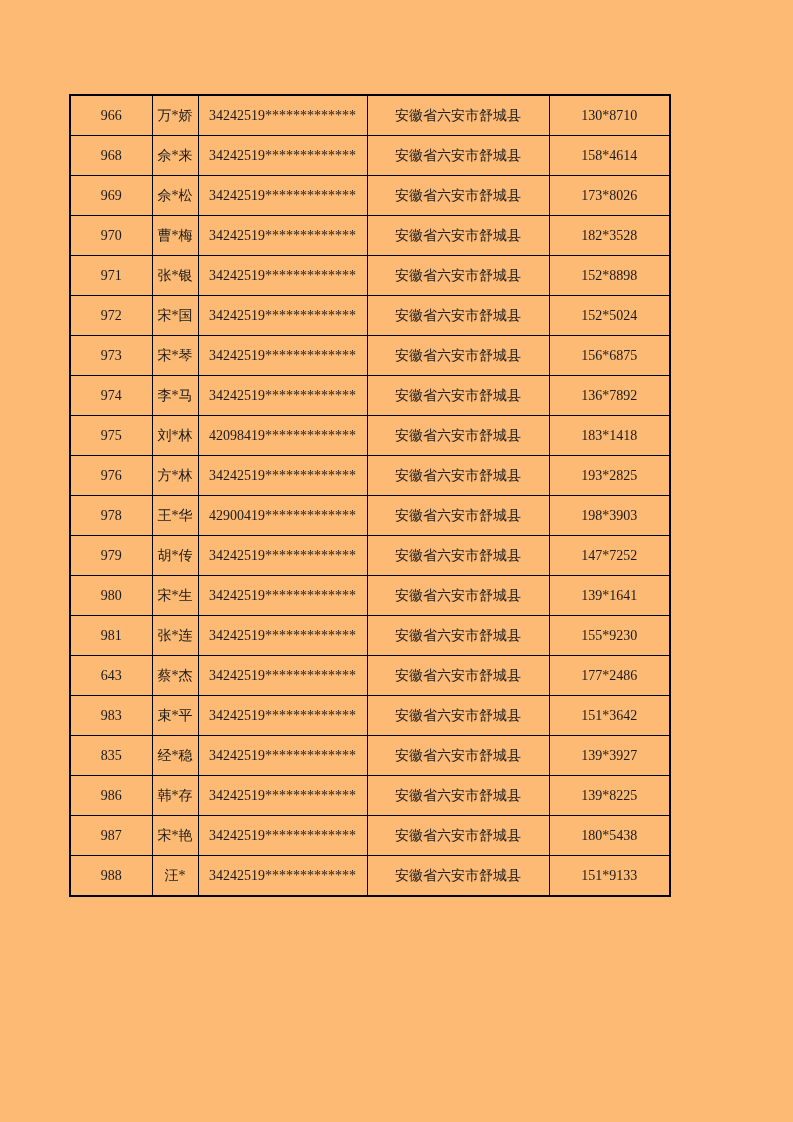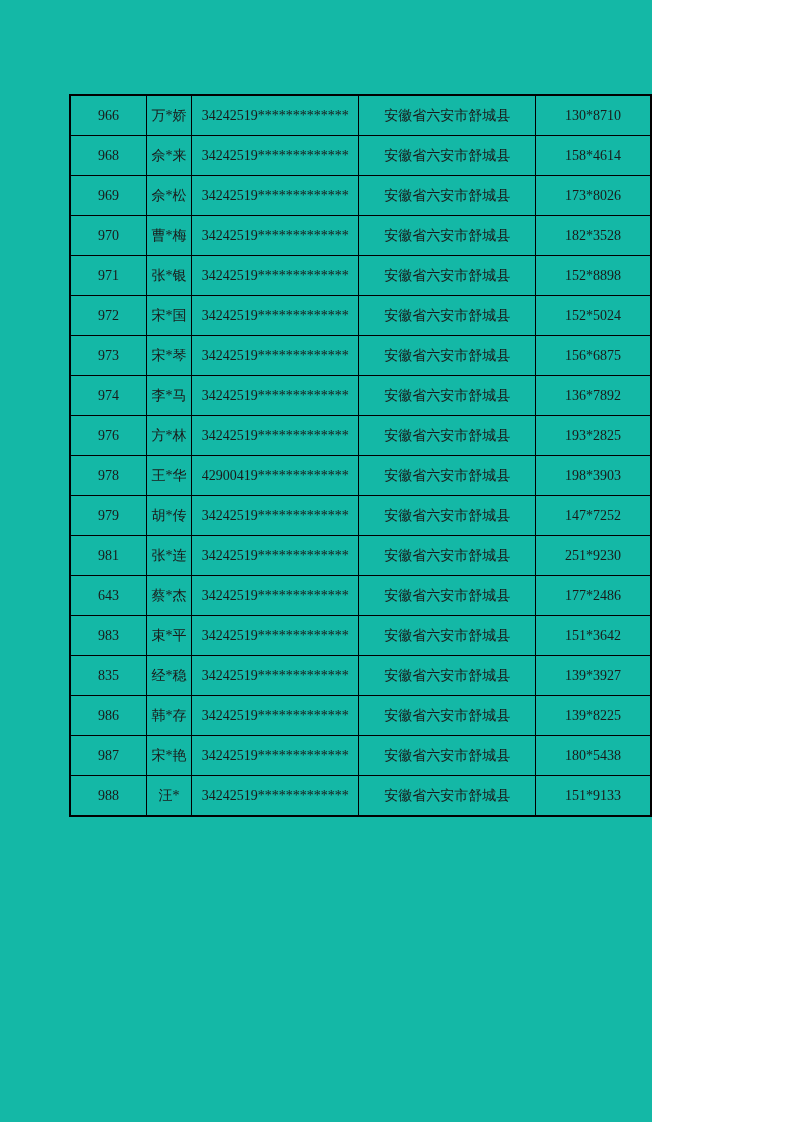--- a/index.html
+++ b/index.html
@@ -2,23 +2,23 @@
 <html><head>
 <meta charset="utf-8">
 <style>
   html, body {
     margin: 0;
     padding: 0;
     background: #ffffff;
   }
   .page {
     position: relative;
-    width: 652px;
+    width: 793px;
     height: 1122px;
-    background: #14b8a6;
+    background: #fdba74;
     font-family: "Liberation Serif", "DejaVu Serif", serif;
     color: #1a1a1a;
     overflow: hidden;
   }
   table.roster {
     position: absolute;
     left: 69px;
     top: 94px;
     border-collapse: collapse;
     border: 2px solid #000000;
@@ -104,20 +104,27 @@
           <td>156*6875</td>
         </tr>
         <tr>
           <td>974</td>
           <td>李*马</td>
           <td>34242519*************</td>
           <td>安徽省六安市舒城县</td>
           <td>136*7892</td>
         </tr>
         <tr>
+          <td>975</td>
+          <td>刘*林</td>
+          <td>42098419*************</td>
+          <td>安徽省六安市舒城县</td>
+          <td>183*1418</td>
+        </tr>
+        <tr>
           <td>976</td>
           <td>方*林</td>
           <td>34242519*************</td>
           <td>安徽省六安市舒城县</td>
           <td>193*2825</td>
         </tr>
         <tr>
           <td>978</td>
           <td>王*华</td>
           <td>42900419*************</td>
@@ -125,25 +132,32 @@
           <td>198*3903</td>
         </tr>
         <tr>
           <td>979</td>
           <td>胡*传</td>
           <td>34242519*************</td>
           <td>安徽省六安市舒城县</td>
           <td>147*7252</td>
         </tr>
         <tr>
+          <td>980</td>
+          <td>宋*生</td>
+          <td>34242519*************</td>
+          <td>安徽省六安市舒城县</td>
+          <td>139*1641</td>
+        </tr>
+        <tr>
           <td>981</td>
           <td>张*连</td>
           <td>34242519*************</td>
           <td>安徽省六安市舒城县</td>
-          <td>251*9230</td>
+          <td>155*9230</td>
         </tr>
         <tr>
           <td>643</td>
           <td>蔡*杰</td>
           <td>34242519*************</td>
           <td>安徽省六安市舒城县</td>
           <td>177*2486</td>
         </tr>
         <tr>
           <td>983</td>

